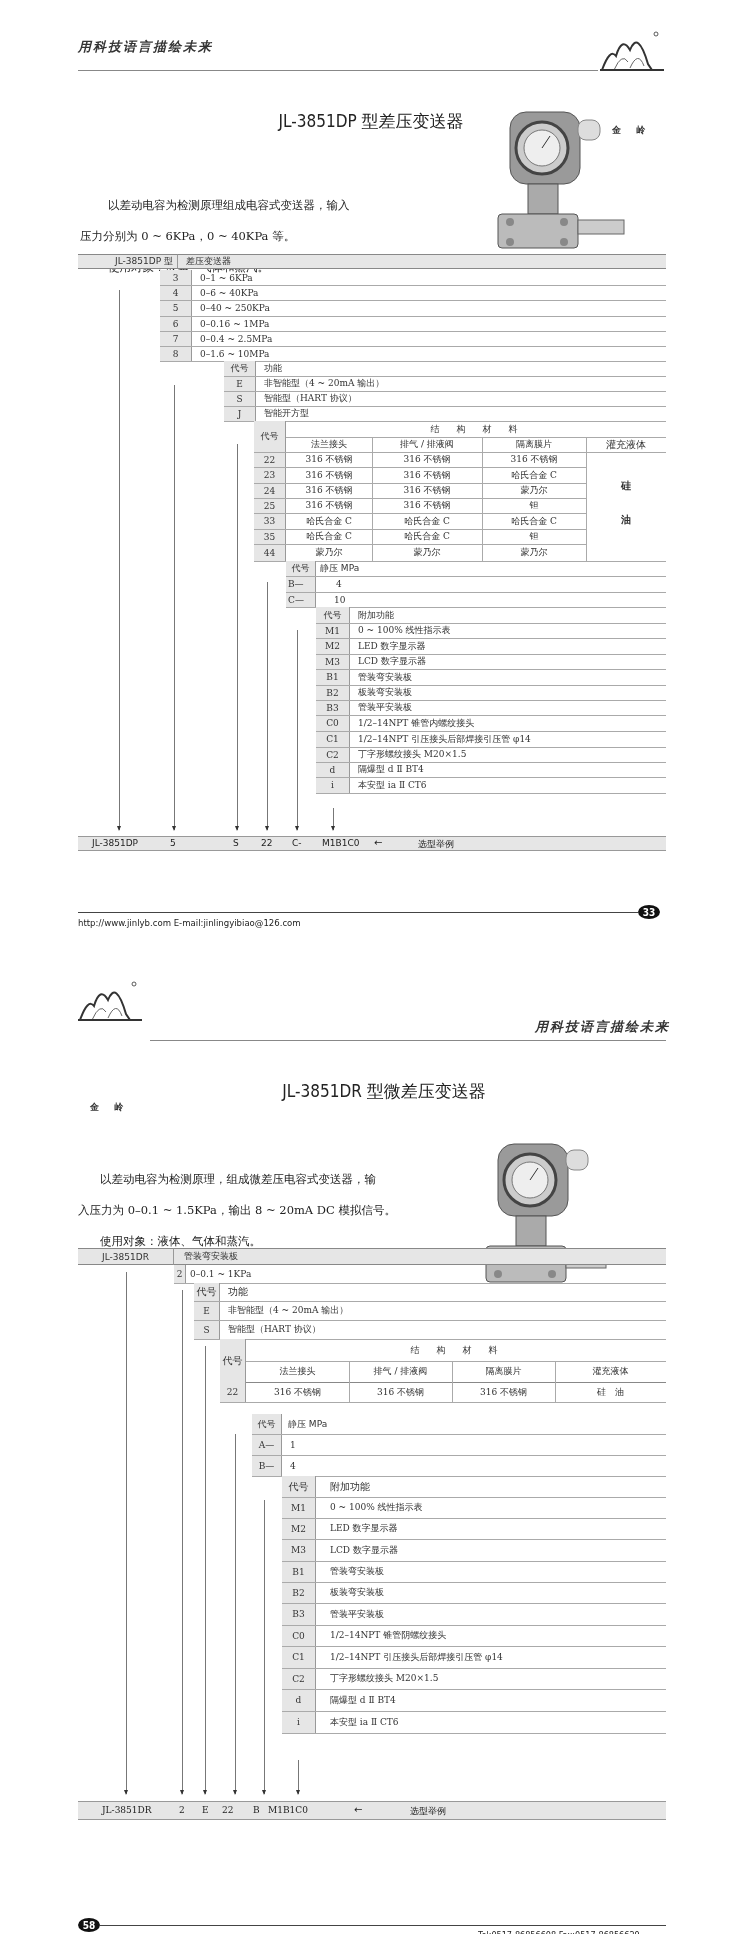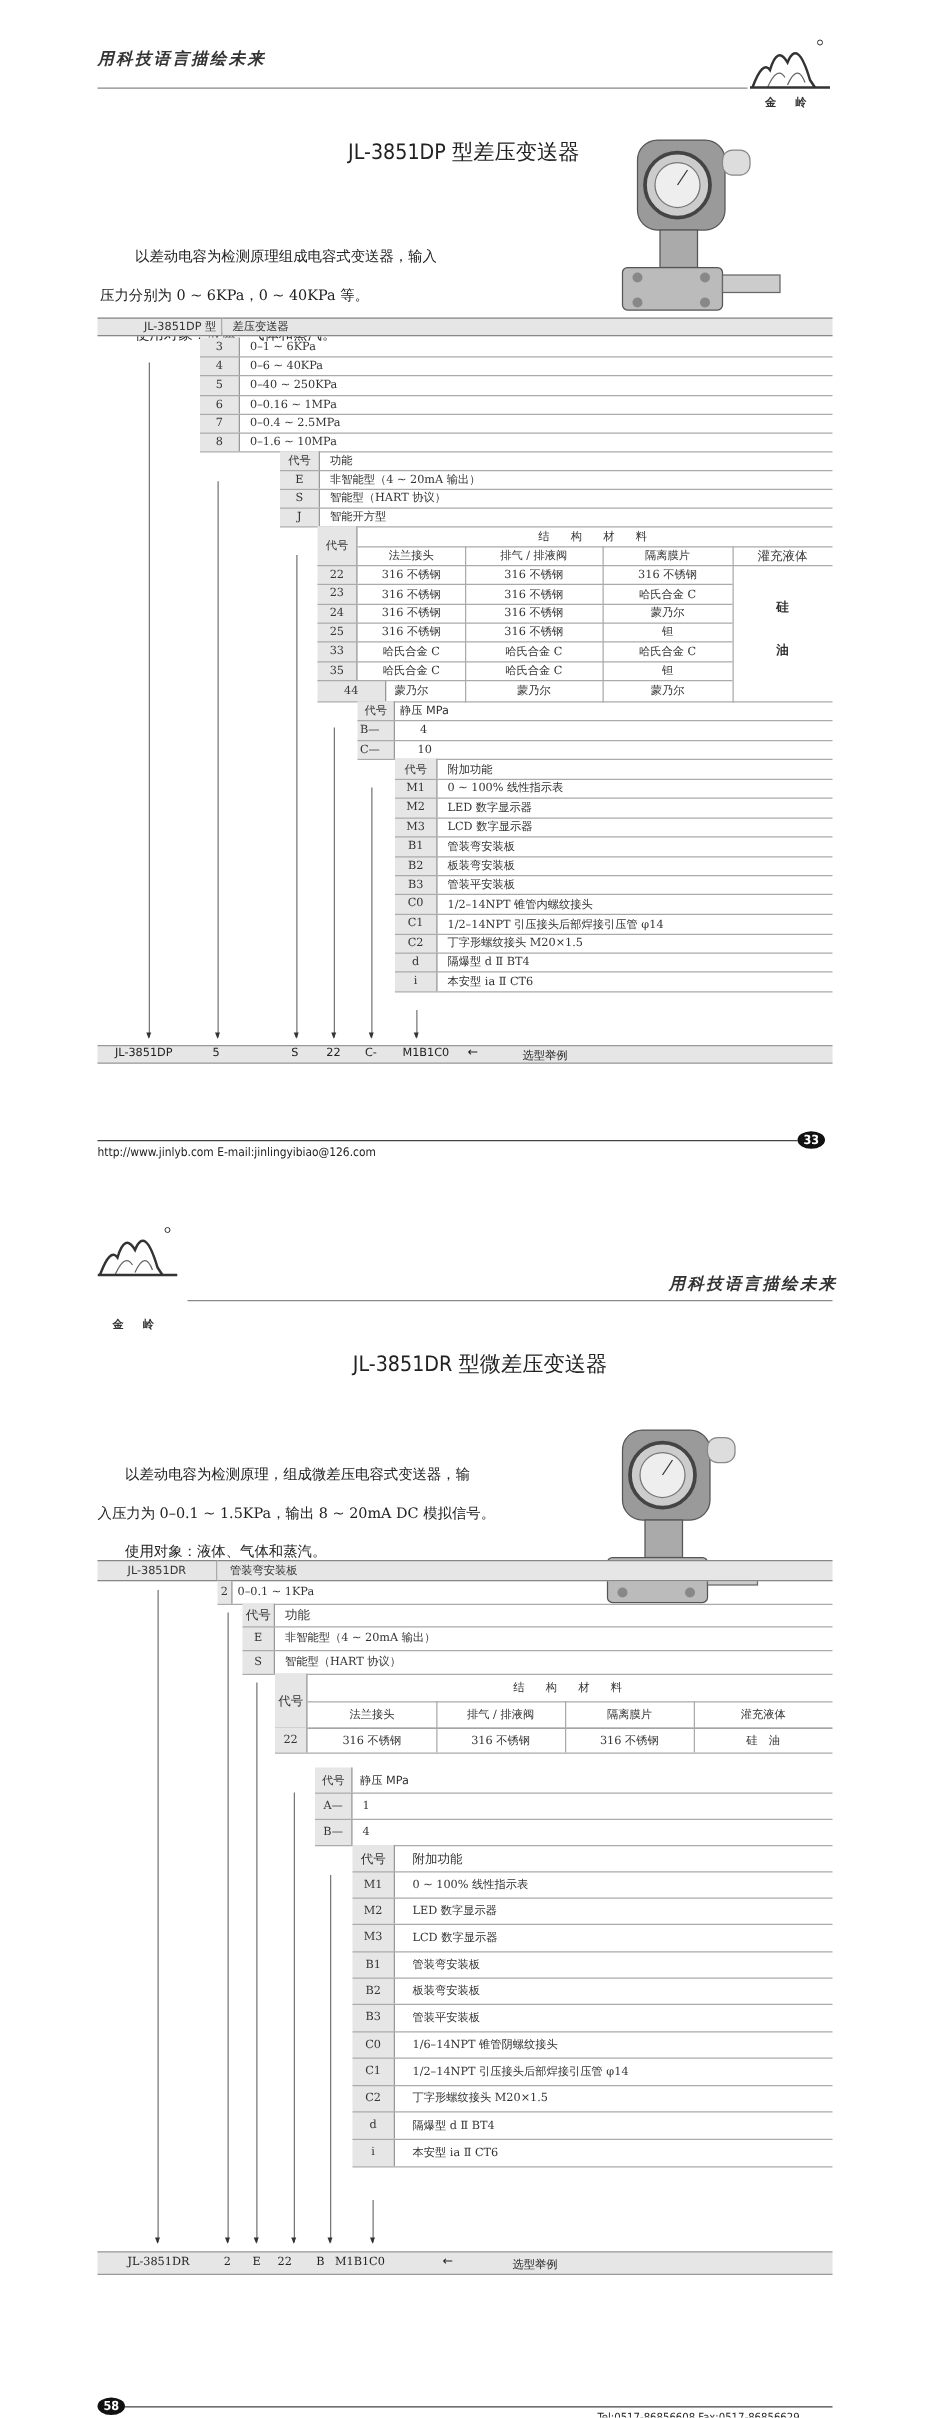--- a/index.html
+++ b/index.html
@@ -1,21 +1,21 @@
 <!DOCTYPE html>
 <html><head>
 <meta charset="utf-8">
 <style>
   * { box-sizing: border-box; margin: 0; padding: 0; }
   body { width: 742px; height: 1934px; background: #fff; font-family: "DejaVu Serif", serif; color: #222; position: relative; overflow: hidden; }
   .abs { position: absolute; }
   .slogan { font-family: "DejaVu Serif", serif; font-style: italic; font-weight: bold; font-size: 13px; color: #333; letter-spacing: 2px; }
   .hline { position: absolute; height: 1px; background: #888; }
   .logo { position: absolute; width: 64px; height: 56px; }
-  .logo-text { position: absolute; font-size: 9px; font-weight: bold; letter-spacing: 6px; color: #333; }
+  .logo-text { position: absolute; font-size: 9px; font-weight: bold; letter-spacing: 6px; color: #333; margin-top: 48px; }
   .title { position: absolute; left: 0; width: 742px; text-align: center; font-family: "DejaVu Sans Condensed", "DejaVu Sans", sans-serif; font-size: 17px; color: #222; }
   .para { position: absolute; font-size: 11.5px; color: #222; line-height: 31px; }
   .device { position: absolute; }
   .cell { position: absolute; font-size: 9px; color: #333; display: flex; align-items: center; white-space: nowrap; overflow: hidden; }
   .code { background: #e6e6e6; justify-content: center; border-right: 1px solid #999; }
   .txt { padding-left: 8px; }
   .ctr { justify-content: center; }
   .rowline { position: absolute; height: 1px; background: #aaa; }
   .gray { background: #e6e6e6; }
   .sans { font-family: "DejaVu Sans", sans-serif; }
@@ -132,21 +132,21 @@
     <div class="cell code" style="left:254px;top:513px;width:32px;height:16px;">33</div>
     <div class="cell ctr" style="left:286px;top:513px;width:86px;height:16px;">哈氏合金 C</div>
     <div class="cell ctr" style="left:372px;top:513px;width:110px;height:16px;">哈氏合金 C</div>
     <div class="cell ctr" style="left:482px;top:513px;width:104px;height:16px;">哈氏合金 C</div>
 
     <div class="cell code" style="left:254px;top:529px;width:32px;height:15px;">35</div>
     <div class="cell ctr" style="left:286px;top:529px;width:86px;height:15px;">哈氏合金 C</div>
     <div class="cell ctr" style="left:372px;top:529px;width:110px;height:15px;">哈氏合金 C</div>
     <div class="cell ctr" style="left:482px;top:529px;width:104px;height:15px;">钽</div>
 
-    <div class="cell code" style="left:254px;top:544px;width:55px;height:17px;">44</div>
+    <div class="cell code" style="left:254px;top:544px;width:32px;height:17px;">44</div>
     <div class="cell ctr" style="left:286px;top:544px;width:86px;height:17px;">蒙乃尔</div>
     <div class="cell ctr" style="left:372px;top:544px;width:110px;height:17px;">蒙乃尔</div>
     <div class="cell ctr" style="left:482px;top:544px;width:104px;height:17px;">蒙乃尔</div>
 
     <div class="cell ctr" style="left:586px;top:478px;width:80px;height:16px;font-size:10px;font-weight:bold;">硅</div>
     <div class="cell ctr" style="left:586px;top:512px;width:80px;height:16px;font-size:10px;font-weight:bold;">油</div>
 
     <div class="rowline" style="left:254px;top:452px;width:412px;"></div>
     <div class="rowline" style="left:254px;top:467px;width:332px;"></div>
     <div class="rowline" style="left:254px;top:483px;width:332px;"></div>
@@ -328,21 +328,21 @@
     <div class="cell txt" style="left:316px;top:1518px;width:350px;height:21px;padding-left:14px;">LED 数字显示器</div>
     <div class="cell code" style="left:282px;top:1539px;width:34px;height:22px;">M3</div>
     <div class="cell txt" style="left:316px;top:1539px;width:350px;height:22px;padding-left:14px;">LCD 数字显示器</div>
     <div class="cell code" style="left:282px;top:1561px;width:34px;height:21px;">B1</div>
     <div class="cell txt" style="left:316px;top:1561px;width:350px;height:21px;padding-left:14px;">管装弯安装板</div>
     <div class="cell code" style="left:282px;top:1582px;width:34px;height:21px;">B2</div>
     <div class="cell txt" style="left:316px;top:1582px;width:350px;height:21px;padding-left:14px;">板装弯安装板</div>
     <div class="cell code" style="left:282px;top:1603px;width:34px;height:22px;">B3</div>
     <div class="cell txt" style="left:316px;top:1603px;width:350px;height:22px;padding-left:14px;">管装平安装板</div>
     <div class="cell code" style="left:282px;top:1625px;width:34px;height:21px;">C0</div>
-    <div class="cell txt" style="left:316px;top:1625px;width:350px;height:21px;padding-left:14px;">1/6–14NPT 锥管阴螺纹接头</div>
+    <div class="cell txt" style="left:316px;top:1625px;width:350px;height:21px;padding-left:14px;">1/2–14NPT 锥管阴螺纹接头</div>
     <div class="cell code" style="left:282px;top:1646px;width:34px;height:22px;">C1</div>
     <div class="cell txt" style="left:316px;top:1646px;width:350px;height:22px;padding-left:14px;">1/2–14NPT 引压接头后部焊接引压管 φ14</div>
     <div class="cell code" style="left:282px;top:1668px;width:34px;height:21px;">C2</div>
     <div class="cell txt" style="left:316px;top:1668px;width:350px;height:21px;padding-left:14px;">丁字形螺纹接头 M20×1.5</div>
     <div class="cell code" style="left:282px;top:1689px;width:34px;height:22px;">d</div>
     <div class="cell txt" style="left:316px;top:1689px;width:350px;height:22px;padding-left:14px;">隔爆型 d Ⅱ BT4</div>
     <div class="cell code" style="left:282px;top:1711px;width:34px;height:22px;">i</div>
     <div class="cell txt" style="left:316px;top:1711px;width:350px;height:22px;padding-left:14px;">本安型 ia Ⅱ CT6</div>
     <div class="rowline" style="left:282px;top:1497px;width:384px;"></div>
     <div class="rowline" style="left:282px;top:1518px;width:384px;"></div>

